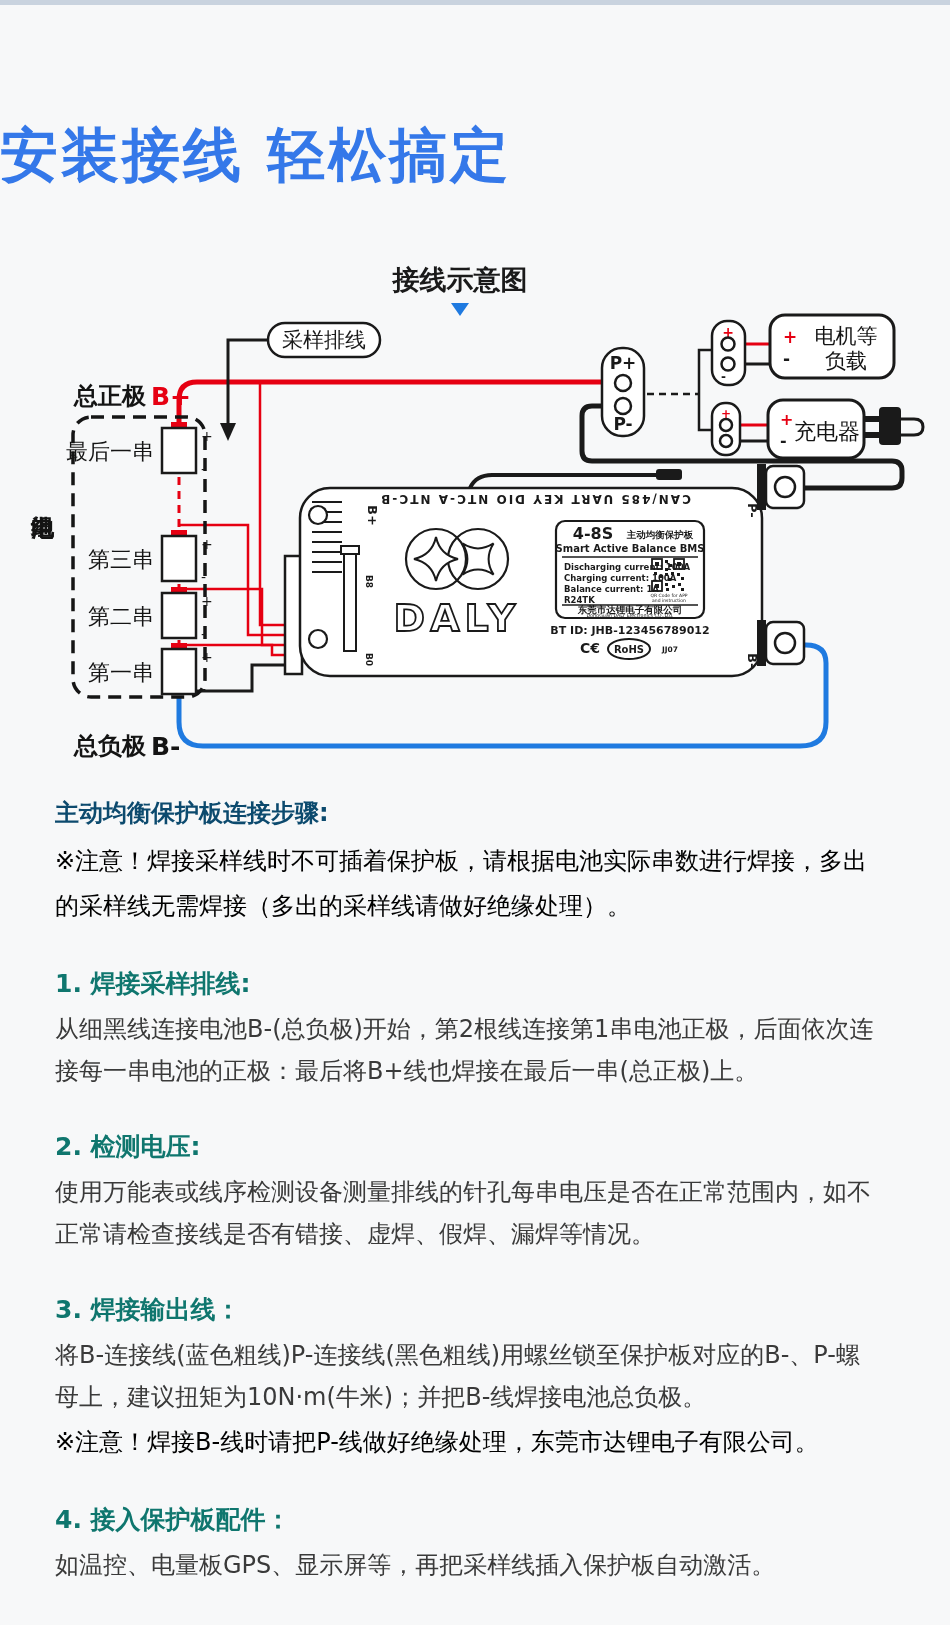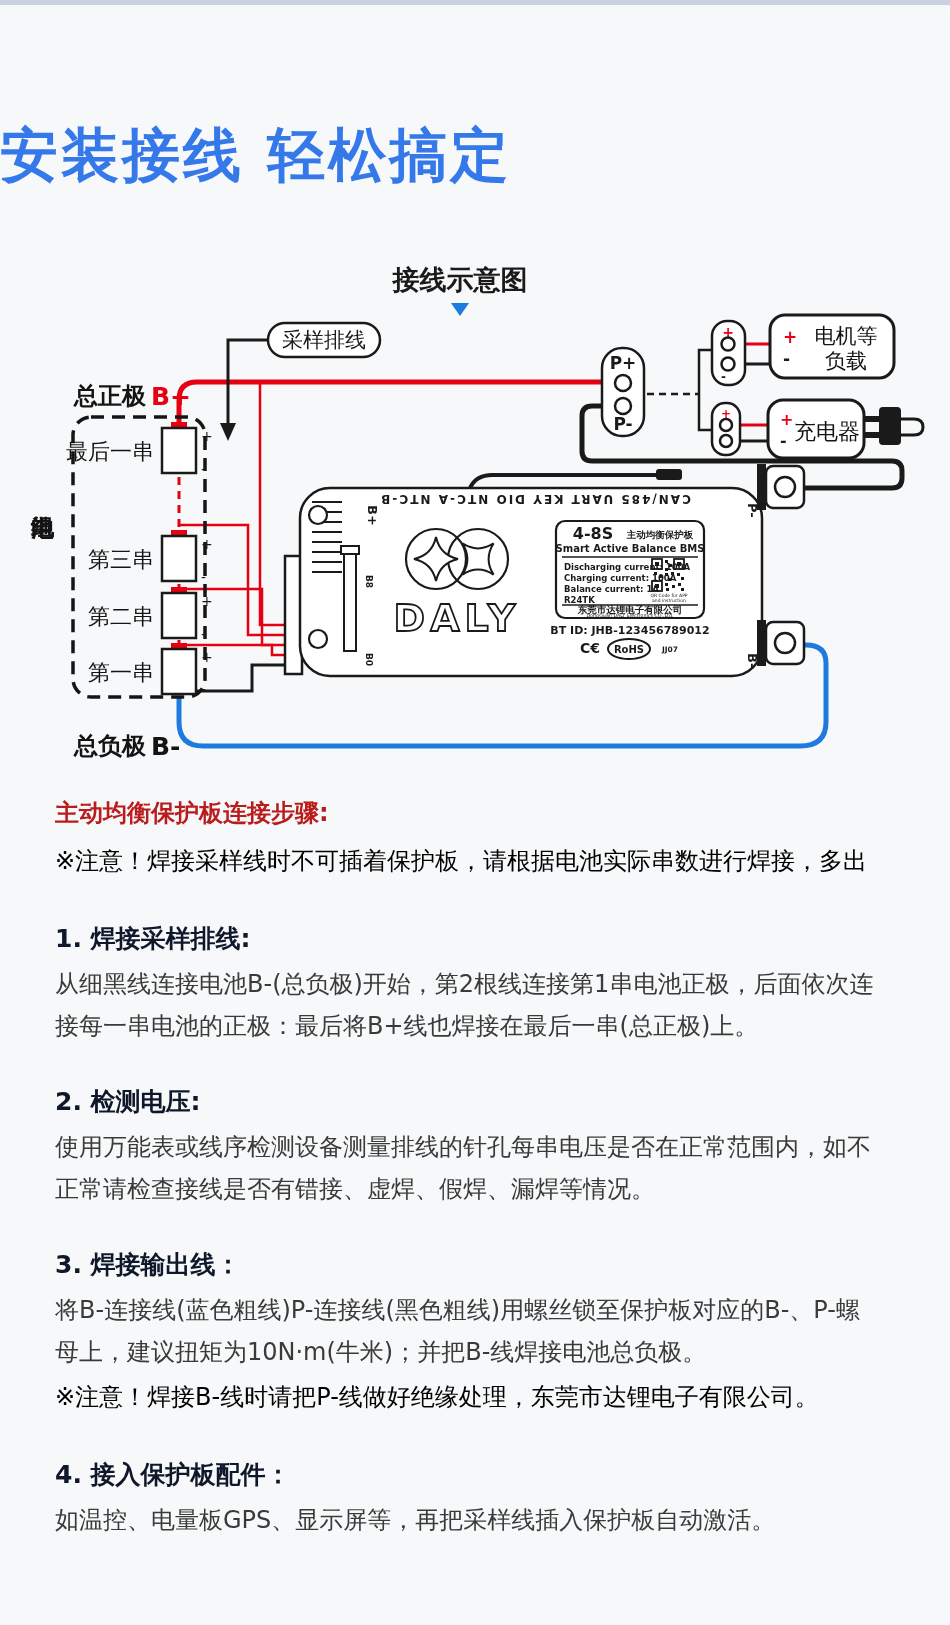--- a/index.html
+++ b/index.html
@@ -14,25 +14,25 @@
   .main-title{
     margin:112px 0 0 0;
     text-align:left;
     font-size:58px;
     font-weight:bold;
     color:#3478e9;
     letter-spacing:3px;
   }
   .diagram{display:block;margin:58px auto 0 auto;}
   .content{padding:34px 55px 0 55px;}
-  .step-heading{font-size:24px;font-weight:bold;color:#b91c1c;white-space:nowrap;}
+  .step-heading{font-size:24px;font-weight:bold;color:#0c4a6e;white-space:nowrap;}
   .note-line{color:#000000;font-size:24px;line-height:45px;white-space:nowrap;}
   .note-block{margin-top:10px;}
   .section{margin-top:38px;}
-  .section-title{font-size:25px;font-weight:bold;color:#0f172a;white-space:nowrap;}
+  .section-title{font-size:25px;font-weight:bold;color:#0f766e;white-space:nowrap;}
   .section-body{margin-top:8px;}
   .body-line{font-size:24px;line-height:42px;color:#3a3a3a;white-space:nowrap;}
   .section-note{margin-top:2px;}
   svg text{font-family:"DejaVu Sans","Liberation Sans",sans-serif;}
   .vtext{writing-mode:vertical-lr;text-orientation:upright;}
 </style>
 </head>
 <body>
 
 <div class="topbar"></div>
@@ -256,20 +256,21 @@
     <rect x="879" y="154" width="22" height="38" rx="4" fill="#1a1a1a"></rect>
     <path d="M901,166 H914 Q923,166 923,174 Q923,182 914,182 H901" fill="none" stroke="#1a1a1a" stroke-width="3"></path>
   </g>
 </svg>
 
 <div class="content">
   <div class="step-heading">主动均衡保护板连接步骤:</div>
 
   <div class="note-block">
     <div class="note-line">※注意！焊接采样线时不可插着保护板，请根据电池实际串数进行焊接，多出</div>
+    <div class="note-line">的采样线无需焊接（多出的采样线请做好绝缘处理）。</div>
   </div>
 
   <div class="section">
     <div class="section-title">1. 焊接采样排线:</div>
     <div class="section-body">
       <div class="body-line">从细黑线连接电池B-(总负极)开始，第2根线连接第1串电池正极，后面依次连</div>
       <div class="body-line">接每一串电池的正极：最后将B+线也焊接在最后一串(总正极)上。</div>
     </div>
   </div>
 

